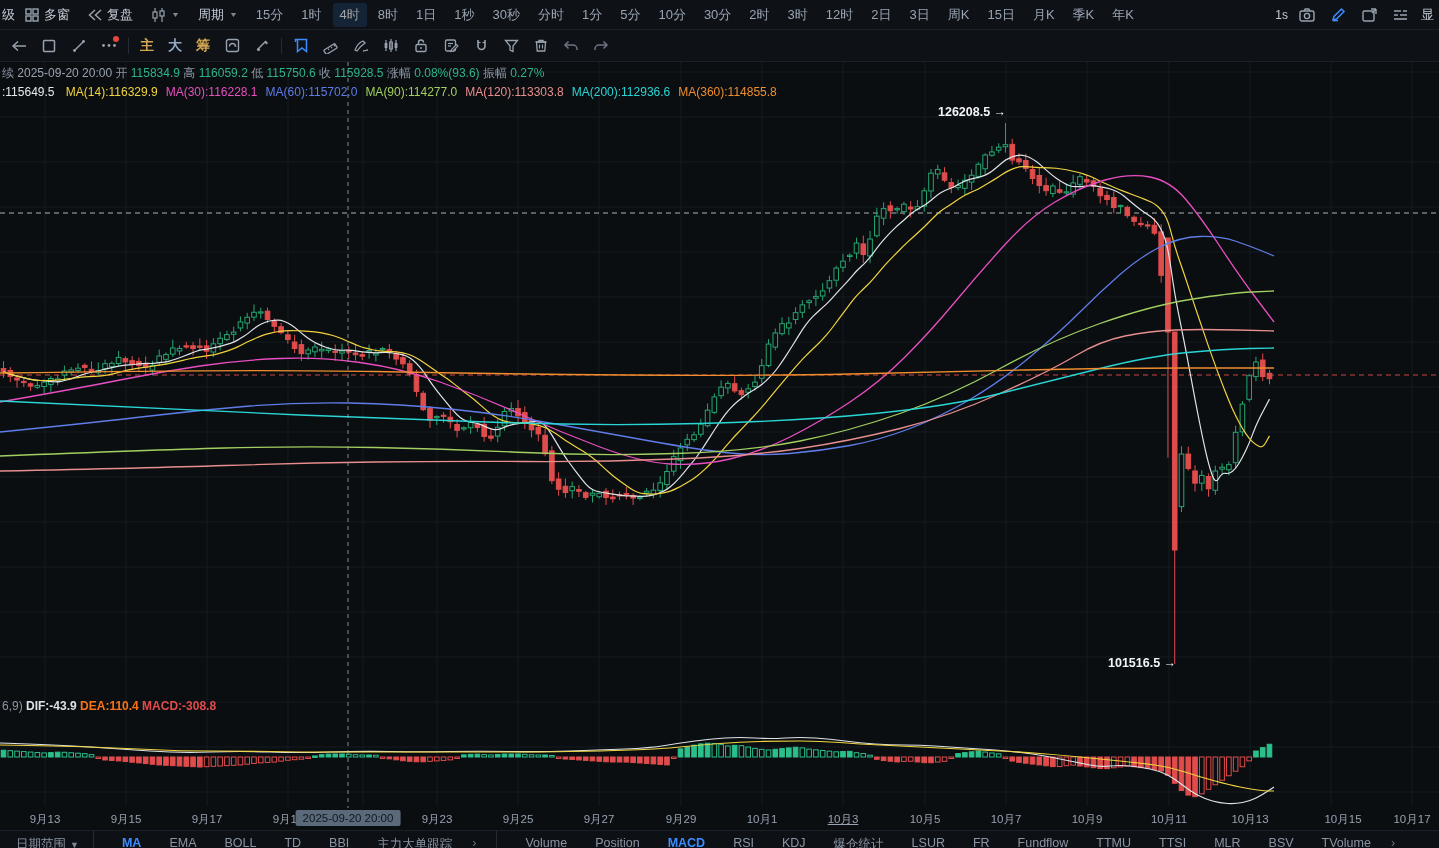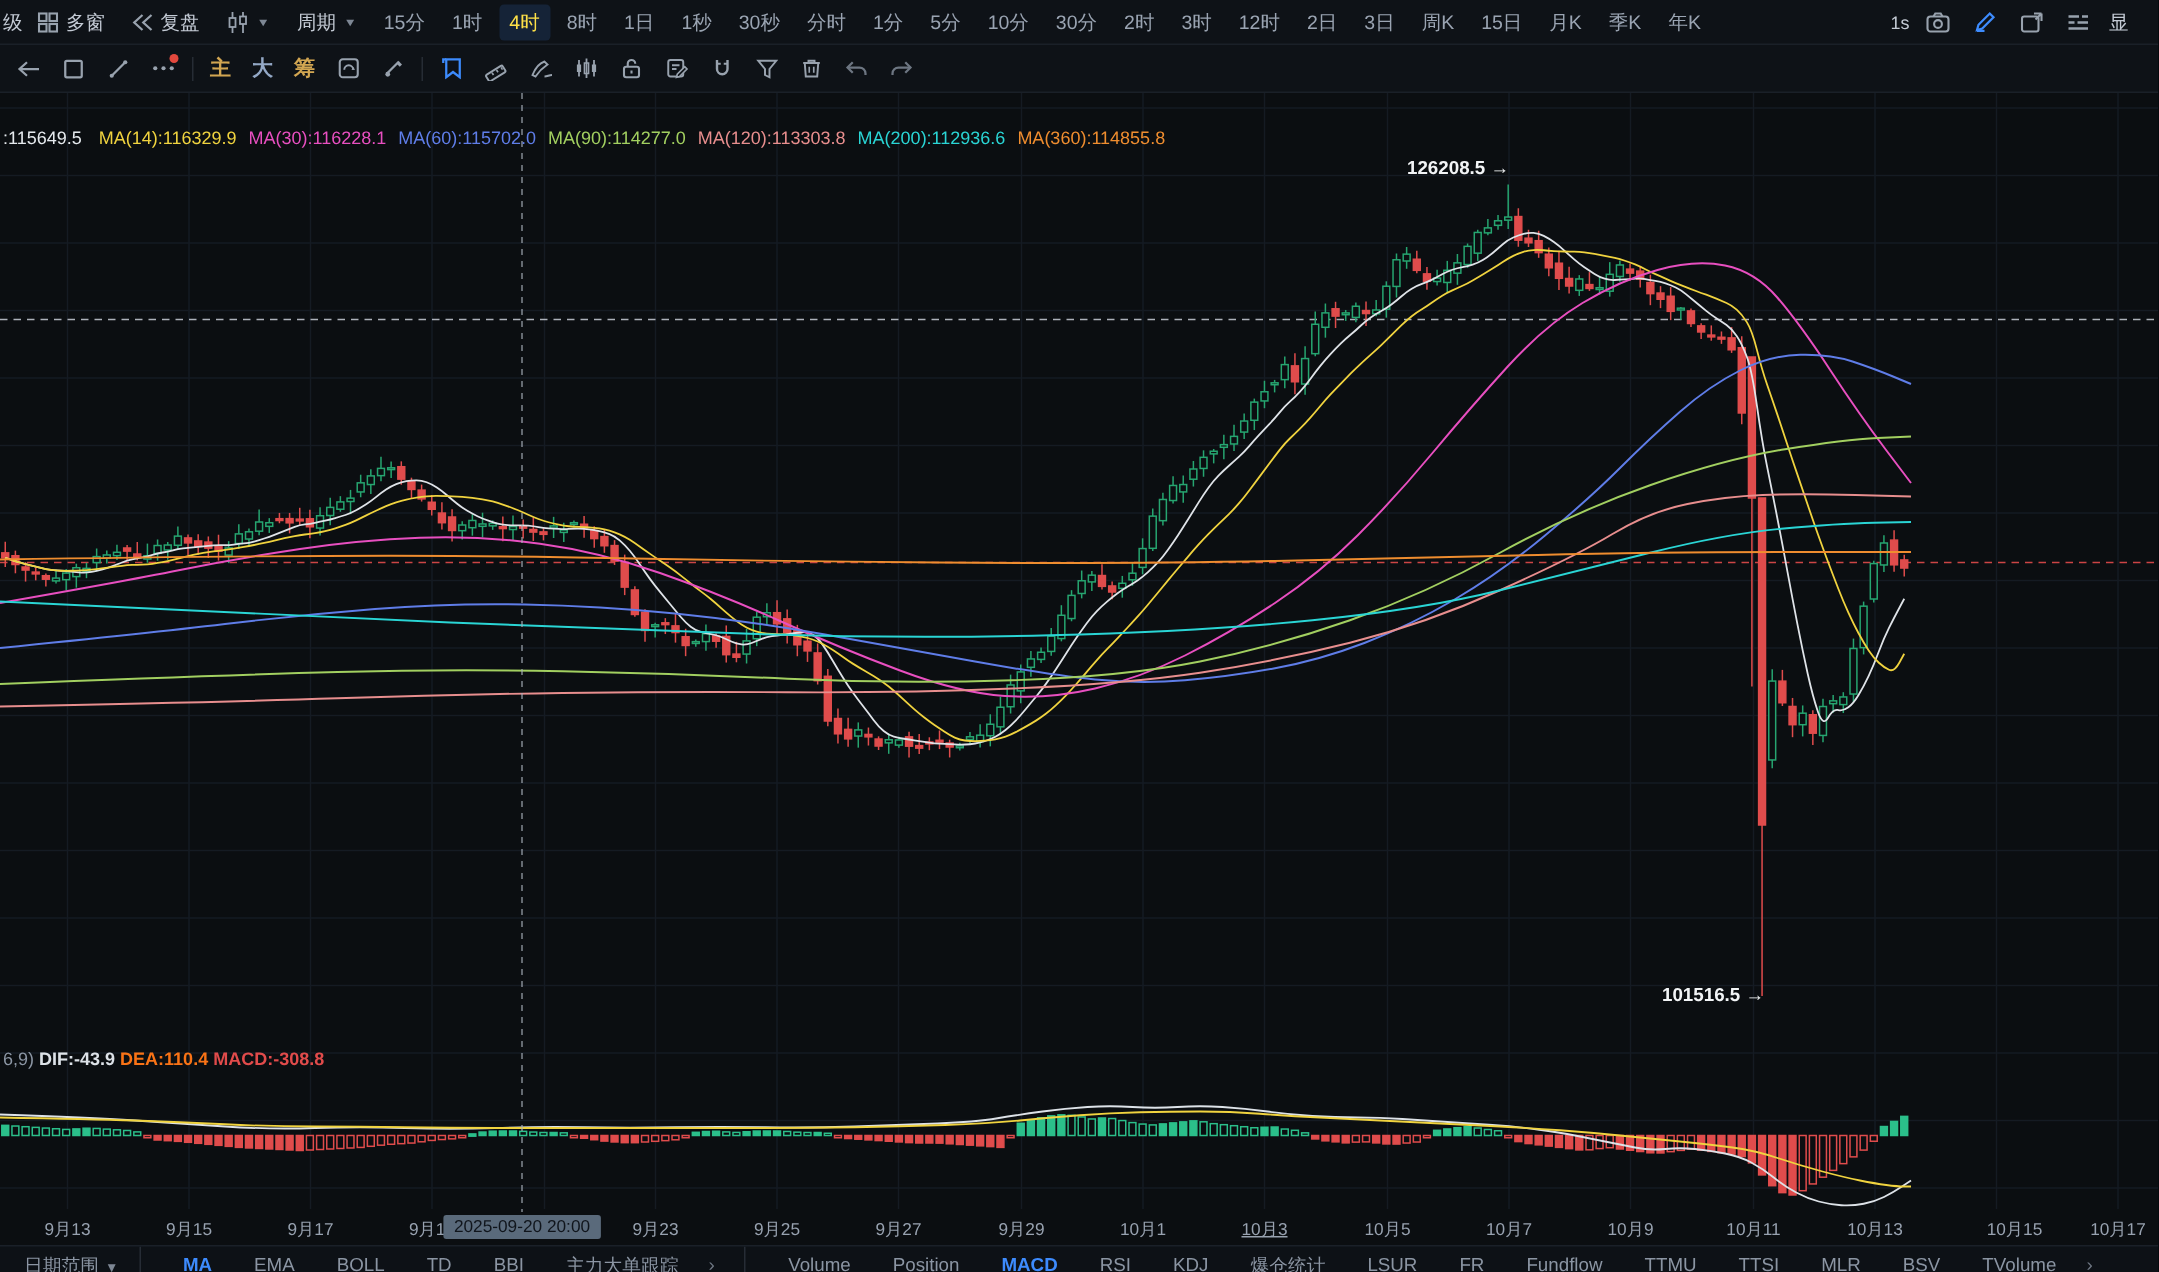--- a/index.html
+++ b/index.html
@@ -8,22 +8,22 @@
   #app { position:relative; width:1439px; height:848px; background:#0b0e11; overflow:hidden; color:#9aa4b2; }
 
   
   .tb1 { position:absolute; left:0; top:0; width:1439px; height:30px; background:#0e1217;
          border-bottom:1px solid #1a2028; display:flex; align-items:center; font-size:13px; }
   .tb1 .grp { display:flex; align-items:center; }
   .tb1 .btn { display:flex; align-items:center; gap:5px; color:#c3cad4; padding:0 9px; height:30px; cursor:pointer; white-space:nowrap; }
   .tb1 .partial { color:#c3cad4; padding-left:2px; width:16px; overflow:hidden; }
   .caret { font-size:9px; color:#7d8794; transform:scaleY(.8); }
   .tf { color:#9aa4b2; padding:3px 7px; margin:0 2px; border-radius:3px; cursor:pointer; white-space:nowrap; }
-  .tf.active { color:#fde047; background:rgba(61,139,253,.14); }
-  .tb1-right { margin-left:auto; display:flex; align-items:center; gap:7px; padding-right:19px; }
+  .tf.active { color:#a3a3a3; background:rgba(61,139,253,.14); }
+  .tb1-right { margin-left:auto; display:flex; align-items:center; gap:7px; padding-right:4px; }
   .tb1-right .ic { width:24px; height:24px; display:flex; align-items:center; justify-content:center; cursor:pointer; }
   .badge-1s { color:#c3cad4; font-size:12px; }
 
   
   .tb2 { position:absolute; left:0; top:30px; width:1439px; height:32px; background:#0e1217;
          border-bottom:1px solid #1a2028; display:flex; align-items:center; padding-left:4px; }
   .tb2 .tool { width:30px; height:26px; display:flex; align-items:center; justify-content:center; cursor:pointer; position:relative; color:#98a2ae; }
   .tb2 .sep { width:1px; height:16px; background:#262c35; margin:0 4px; }
   .tb2 .txtbtn { font-size:14px; font-weight:bold; width:28px; text-align:center; cursor:pointer; }
   .dot { position:absolute; top:3px; right:5px; width:6px; height:6px; border-radius:50%; background:#e2483d; }
@@ -895,20 +895,30 @@
         <rect x="1240.1099999999976" y="757" width="4.6" height="9.72666666666828" fill="#0b0e11" stroke="#e04c4c" stroke-width="1"></rect>
         <rect x="1246.8799999999976" y="757" width="4.6" height="3.8366666666711353" fill="#0b0e11" stroke="#e04c4c" stroke-width="1"></rect>
         <rect x="1253.6499999999976" y="751.0250000000012" width="4.6" height="5.974999999998772" fill="#2bbf8a" stroke="#2bbf8a" stroke-width="1"></rect>
         <rect x="1260.4199999999976" y="747.6400000000012" width="4.6" height="9.359999999998763" fill="#2bbf8a" stroke="#2bbf8a" stroke-width="1"></rect>
         <rect x="1267.1899999999976" y="744.2550000000012" width="4.6" height="12.744999999998754" fill="#2bbf8a" stroke="#2bbf8a" stroke-width="1"></rect>
         <path d="M0,743 Q60,745 90,747 Q120,749 150,751 Q180,753 210,752 Q240,751 270,752 Q300,753 330,752 Q360,751 390,751.5 Q420,752 450,751.5 Q480,751 510,751.5 Q540,752 570,751 Q600,750 625,749 Q650,748 665,745.5 Q680,743 695,741 Q710,739 725,738 Q740,737 755,738 Q770,739 785,738 Q800,737 815,738 Q830,739 845,741 Q860,743 875,744 Q890,745 905,745 Q920,745 935,746 Q950,747 965,748 Q980,749 995,750 Q1010,751 1025,753 Q1040,755 1050,757 Q1060,759 1070,761 Q1080,763 1090,765 Q1100,767 1110,766 Q1120,765 1130,766 Q1140,767 1150,769 Q1160,771 1167.5,775 Q1175,779 1182.5,785 Q1190,791 1197.5,795 Q1205,799 1212.5,801 Q1220,803 1227.5,803.5 Q1235,804 1242.5,802.5 Q1250,801 1256,798 Q1262,795 1268,791 L1274,787" fill="none" stroke="#dde2e8" stroke-width="1.2"></path>
         <path d="M0,745 Q60,746 90,747 Q120,748 150,749.5 Q180,751 210,751 Q240,751 270,751.5 Q300,752 330,752 Q360,752 390,752 Q420,752 450,752 Q480,752 510,752 Q540,752 570,751.5 Q600,751 630,750 Q660,749 680,747 Q700,745 720,743.5 Q740,742 760,741.5 Q780,741 800,741 Q820,741 840,742.5 Q860,744 880,745 Q900,746 920,747 Q940,748 960,749 Q980,750 1000,751 Q1020,752 1040,753.5 Q1060,755 1080,757 Q1100,759 1120,761 Q1140,763 1155,765 Q1170,767 1185,772 Q1200,777 1215,781 Q1230,785 1240,787 Q1250,789 1257.5,790 Q1265,791 1269.5,791 L1274,791" fill="none" stroke="#f0d33f" stroke-width="1.2"></path>
         <line x1="348" y1="62" x2="348" y2="808" stroke="#aab2bd" stroke-width="1" stroke-dasharray="4 4" opacity="0.75"></line>
       </svg>
 
+    <div class="overlay infobar">
+      <b>续</b>
+      <span class="d">2025-09-20 20:00</span>
+      <b>开</b> <span class="v">115834.9</span>
+      <b>高</b> <span class="v">116059.2</span>
+      <b>低</b> <span class="v">115750.6</span>
+      <b>收</b> <span class="v">115928.5</span>
+      <b>涨幅</b> <span class="v">0.08%(93.6)</span>
+      <b>振幅</b> <span class="v">0.27%</span>
+    </div>
 
     <div class="overlay mabar" id="ma-bar">
       <span class="lead">:115649.5</span>
     <span style="color: rgb(240, 211, 63);">MA(14):116329.9</span><span style="color: rgb(232, 79, 192);">MA(30):116228.1</span><span style="color: rgb(95, 125, 232);">MA(60):115702.0</span><span style="color: rgb(162, 207, 96);">MA(90):114277.0</span><span style="color: rgb(232, 142, 142);">MA(120):113303.8</span><span style="color: rgb(42, 213, 213);">MA(200):112936.6</span><span style="color: rgb(239, 141, 47);">MA(360):114855.8</span></div>
 
     <div class="overlay macdbar">
       <span class="pre">6,9)</span>
       <span class="dif">DIF:-43.9</span>
       <span class="dea">DEA:110.4</span>
       <span class="val">MACD:-308.8</span>

